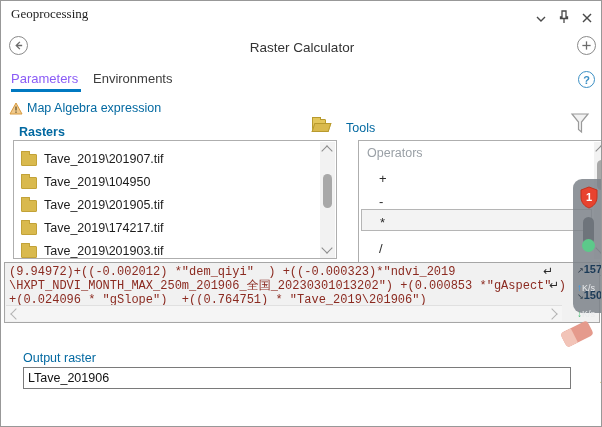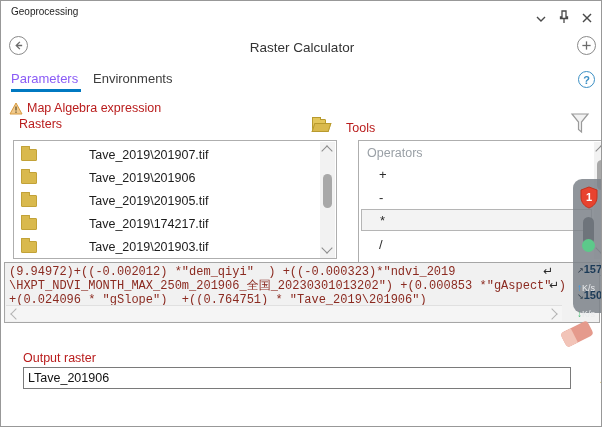--- a/index.html
+++ b/index.html
@@ -1,32 +1,32 @@
 <!DOCTYPE html>
 <html><head>
 <meta charset="utf-8">
 <style>
   html,body{margin:0;padding:0;}
   body{font-family:"Liberation Sans",sans-serif;background:#e9e9e9;}
   .pane{position:relative;width:602px;height:427px;background:#fff;border:1px solid #989898;box-sizing:border-box;overflow:hidden;}
   .abs{position:absolute;}
-  .lbl{color:#b91c1c;font-size:12.5px;}
-  
-  .pane-title{left:10px;top:5px;font-size:10px;color:#1d1d1d;}
+  .lbl{color:#0369a1;font-size:12.5px;}
+  
+  .pane-title{left:10px;top:5px;font-size:13px;color:#1d1d1d;font-family:Liberation Serif, serif;}
   .hdr-icon{width:16px;height:16px;color:#4a4a4a;}
   
   .circle-btn{width:19px;height:19px;border:1.5px solid #8a8a8a;border-radius:50%;box-sizing:border-box;display:flex;align-items:center;justify-content:center;color:#6b6b6b;background:#fff;}
   .tool-title{left:0;top:39px;width:602px;text-align:center;font-size:13.5px;color:#333;}
   
   .tab{font-size:13px;color:#8b5cf6;}
   .tab-underline{height:3px;background:#0079c1;}
   .help-circle{width:17px;height:17px;border:1.6px solid #3b8fc4;border-radius:50%;box-sizing:border-box;display:flex;align-items:center;justify-content:center;color:#3b8fc4;font-size:11px;font-weight:bold;background:#fff;}
   
   .listbox{background:#fff;border:1px solid #aeaeae;box-sizing:border-box;overflow:hidden;}
-  .list-row{position:absolute;left:0;width:100%;height:23px;display:flex;align-items:center;gap:45px;}
+  .list-row{position:absolute;left:0;width:100%;height:23px;display:flex;align-items:flex-end;}
   .row-label{font-size:12.5px;color:#1c1c1c;margin-left:7px;white-space:nowrap;}
   .op-label{font-size:13px;color:#2b2b2b;}
   .sel-row{background:#f3f3f3;border:1px solid #b5b5b5;box-sizing:border-box;}
   .operators-hdr{color:#9aa0a6;font-size:12.5px;}
   
   .vscroll{position:absolute;top:1px;right:1px;width:15px;background:#f2f2f2;}
   .scroll-thumb{position:absolute;left:3px;width:9px;background:#a8a8a8;border-radius:5px;}
   .chev{display:inline-block;width:7px;height:7px;border-right:1.5px solid #8b8b8b;border-bottom:1.5px solid #8b8b8b;}
   .chev-up{transform:rotate(-135deg);}
   .chev-down{transform:rotate(45deg);}
@@ -110,38 +110,38 @@
   <div class="abs" style="left:8px;top:100px;">
     <svg width="14" height="13" viewBox="0 0 14 13">
         <polygon points="7,1 13,12 1,12" fill="#f0c98c" stroke="#d89a3e" stroke-width="1"></polygon>
         <rect x="6.4" y="4.5" width="1.2" height="4" fill="#5b4a22"></rect>
         <rect x="6.4" y="9.5" width="1.2" height="1.3" fill="#5b4a22"></rect>
       </svg>
   </div>
   <div class="abs lbl" style="left:26px;top:100px;">Map Algebra expression</div>
 
   
-  <div class="abs lbl" style="left:18px;top:116px;">Rasters</div>
+  <div class="abs lbl" style="left:18px;top:124px;font-weight:bold;">Rasters</div>
   <div class="abs folder-open" style="left:311px;top:118px;"><span class="back"></span><span class="front"></span></div>
   <div class="abs lbl" style="left:345px;top:120px;">Tools</div>
   <div class="abs" style="left:567px;top:110px;">
     <svg width="24" height="26" viewBox="0 0 24 26">
         <path d="M4 3 h16 l-6.5 8 v10 l-3 -2.5 v-7.5 Z" fill="#f2f2f2" stroke="#9a9a9a" stroke-width="1.2"></path>
       </svg>
   </div>
 
   
   <div class="abs listbox" style="left:12px;top:139px;width:324px;height:119px;">
     <div class="list-row" style="top:2px;">
       <span class="folder-closed" style="margin-left:7px;"></span>
       <span class="row-label">Tave_2019\201907.tif</span>
     </div>
     <div class="list-row" style="top:25px;">
       <span class="folder-closed" style="margin-left:7px;"></span>
-      <span class="row-label">Tave_2019\201906</span>
+      <span class="row-label">Tave_2019\104950</span>
     </div>
     <div class="list-row" style="top:48px;">
       <span class="folder-closed" style="margin-left:7px;"></span>
       <span class="row-label">Tave_2019\201905.tif</span>
     </div>
     <div class="list-row" style="top:71px;">
       <span class="folder-closed" style="margin-left:7px;"></span>
       <span class="row-label">Tave_2019\174217.tif</span>
     </div>
     <div class="list-row" style="top:94px;">

